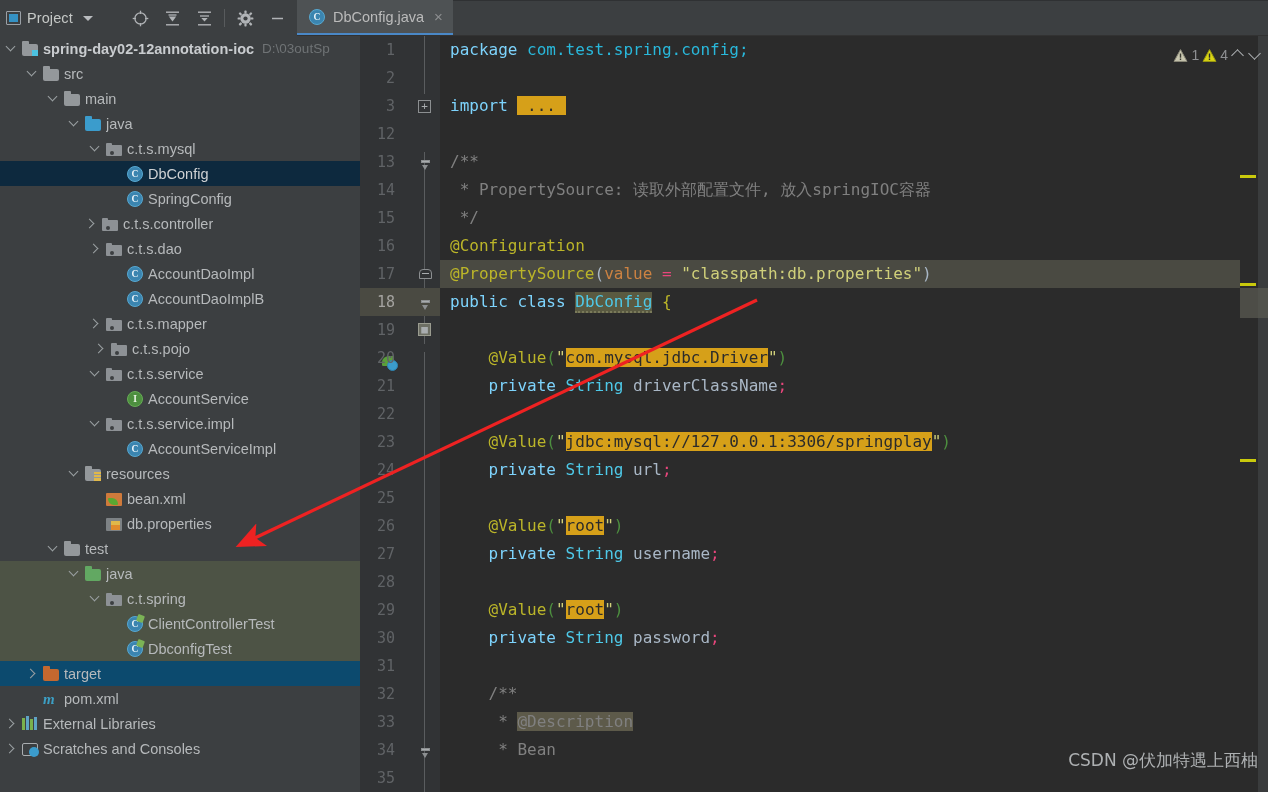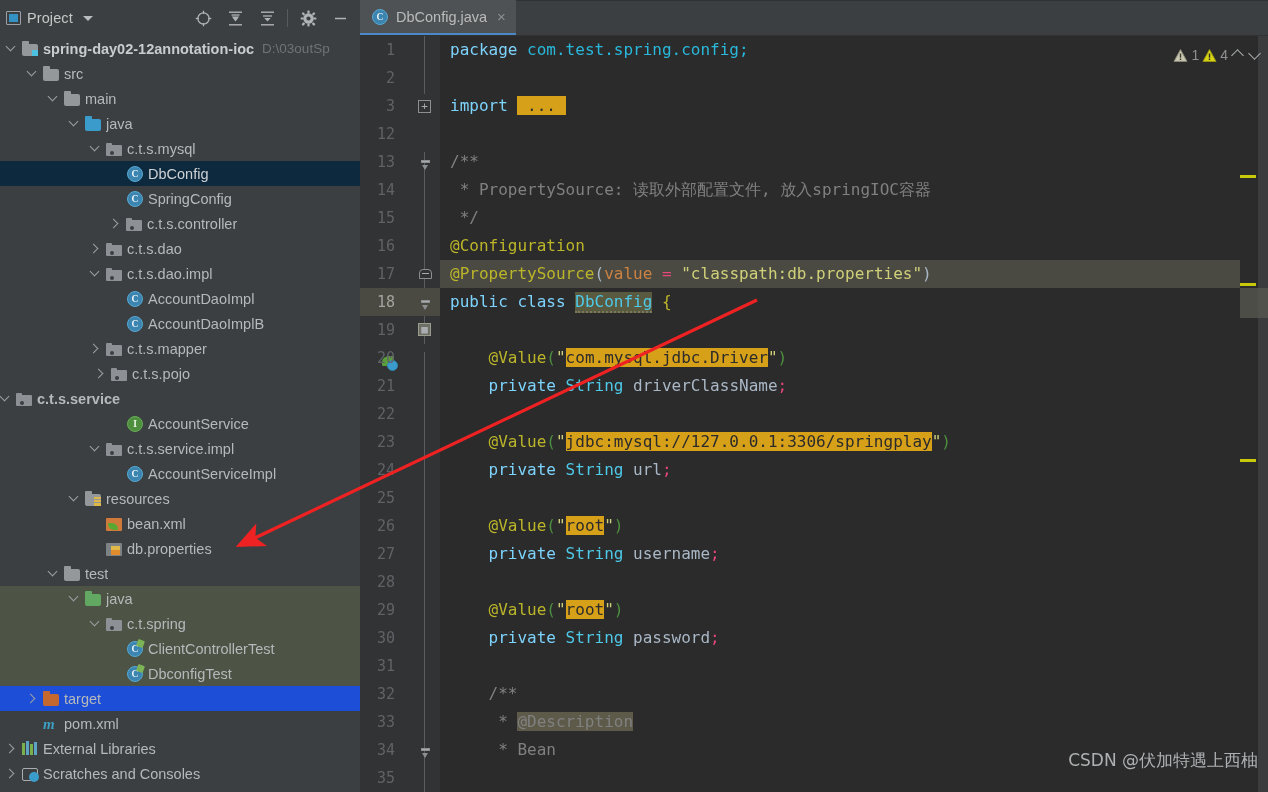--- a/index.html
+++ b/index.html
@@ -9,21 +9,21 @@
     font-family: "Liberation Sans", sans-serif;
     overflow: hidden;
   }
   #app { position: relative; width: 1268px; height: 792px; display: flex; flex-direction: column; background:#3c3f41; }
 
   
   .top-strip { display: flex; height: 36px; background:#3c3f41; flex: 0 0 36px; }
 
   
   .proj-header {
-    width: 360px; height: 36px;
+    width: 297px; height: 36px;
     display: flex; align-items: center;
     background:#3c3f41;
     position: relative;
   }
   .proj-title-wrap { display:flex; align-items:center; padding-left:6px; gap:6px; }
   .proj-window-icon {
     width:15px;height:14px;border:1.6px solid #9aa0a6;border-radius:1px;
     display:flex;align-items:center;justify-content:center;
   }
   .proj-window-icon i { display:block;width:9px;height:8px;background:#3592c4; }
@@ -59,21 +59,21 @@
   .sidebar {
     width:360px; background:#3c3f41; overflow:hidden; position:relative;
     flex:0 0 360px; padding-top:0px;
   }
   .tree-row {
     height:25px; display:flex; align-items:center; white-space:nowrap;
     font-size:14.5px; color:#b6b9bb; position:relative;
   }
   .tree-row.sel      { background:#0d293e; color:#cfd2d4; }
   .tree-row.greenbg  { background:#4d5345; }
-  .tree-row.brownbg  { background:#1d4ed8; }
+  .tree-row.brownbg  { background:#0c4a6e; }
   .arrow {
     width:11px;height:11px;display:inline-block;position:relative;flex:0 0 11px;
   }
   .arrow.down:after, .arrow.right:after {
     content:"";position:absolute;border-right:1.6px solid #9ba0a3;border-bottom:1.6px solid #9ba0a3;
     width:6px;height:6px;left:1px;top:1px;
   }
   .arrow.down:after  { transform: rotate(45deg); top:0px; }
   .arrow.right:after { transform: rotate(-45deg); left:0px; top:2px; }
   .ico { width:16px;height:16px;flex:0 0 16px;margin-right:5px;position:relative;display:inline-block;}
@@ -327,37 +327,31 @@
           <span style="width: 5px; flex: 0 0 5px;"></span>
           <span class="ico rel badge b-class">C</span>
           <span class="lbl">DbConfig</span>
         </div>
         <div class="tree-row" style="padding-left: 111px;">
           <span class="arrow "></span>
           <span style="width: 5px; flex: 0 0 5px;"></span>
           <span class="ico rel badge b-class">C</span>
           <span class="lbl">SpringConfig</span>
         </div>
-        <div class="tree-row" style="padding-left: 110px;">
+        <div class="tree-row" style="padding-left: 86px;">
           <span class="arrow right"></span>
           <span style="width: 5px; flex: 0 0 5px;"></span>
           <span class="ico rel f-pkg"></span>
           <span class="lbl">c.t.s.controller</span>
         </div>
         <div class="tree-row" style="padding-left: 90px;">
           <span class="arrow right"></span>
           <span style="width: 5px; flex: 0 0 5px;"></span>
           <span class="ico rel f-pkg"></span>
           <span class="lbl">c.t.s.dao</span>
-        </div>
-        <div class="tree-row" style="padding-left: 90px;">
-          <span class="arrow down"></span>
-          <span style="width: 5px; flex: 0 0 5px;"></span>
-          <span class="ico rel f-pkg"></span>
-          <span class="lbl">c.t.s.dao.impl</span>
         </div>
         <div class="tree-row" style="padding-left: 111px;">
           <span class="arrow "></span>
           <span style="width: 5px; flex: 0 0 5px;"></span>
           <span class="ico rel badge b-class">C</span>
           <span class="lbl">AccountDaoImpl</span>
         </div>
         <div class="tree-row" style="padding-left: 111px;">
           <span class="arrow "></span>
           <span style="width: 5px; flex: 0 0 5px;"></span>
@@ -369,21 +363,21 @@
           <span style="width: 5px; flex: 0 0 5px;"></span>
           <span class="ico rel f-pkg"></span>
           <span class="lbl">c.t.s.mapper</span>
         </div>
         <div class="tree-row" style="padding-left: 95px;">
           <span class="arrow right"></span>
           <span style="width: 5px; flex: 0 0 5px;"></span>
           <span class="ico rel f-pkg"></span>
           <span class="lbl">c.t.s.pojo</span>
         </div>
-        <div class="tree-row" style=" font-weight: bold;">
+        <div class="tree-row" style="padding-left: 90px;">
           <span class="arrow down"></span>
           <span style="width: 5px; flex: 0 0 5px;"></span>
           <span class="ico rel f-pkg"></span>
           <span class="lbl">c.t.s.service</span>
         </div>
         <div class="tree-row" style="padding-left: 111px;">
           <span class="arrow "></span>
           <span style="width: 5px; flex: 0 0 5px;"></span>
           <span class="ico rel badge b-iface">I</span>
           <span class="lbl">AccountService</span>

